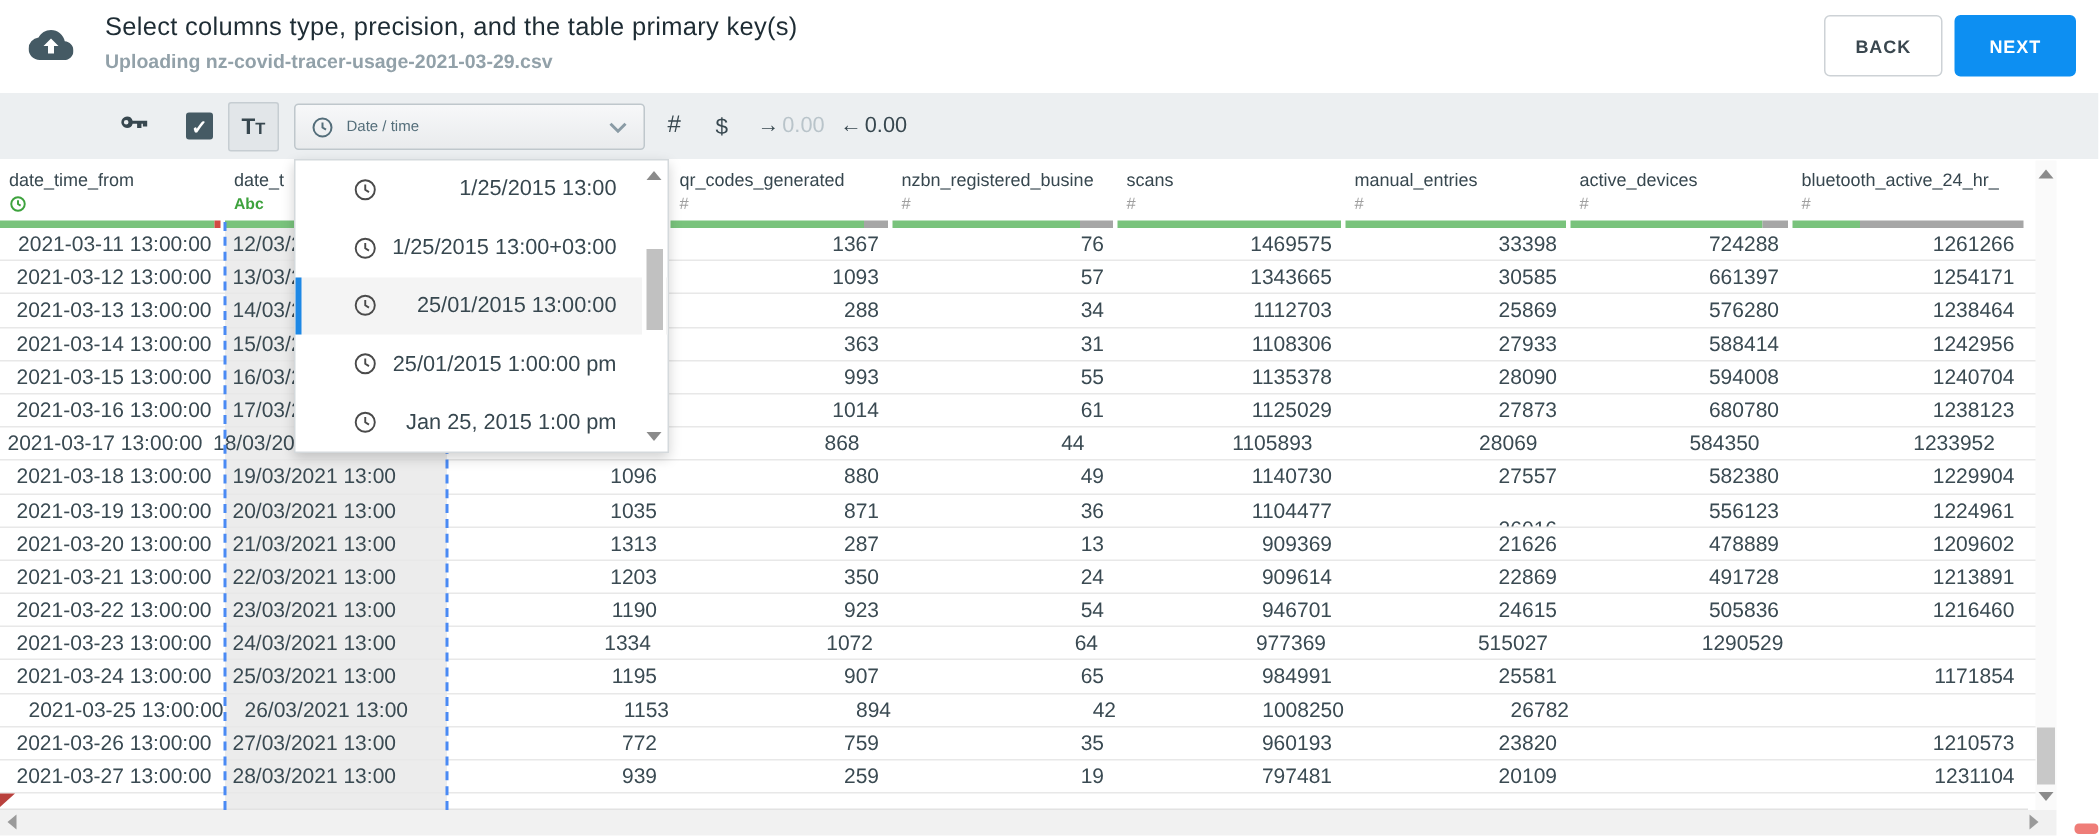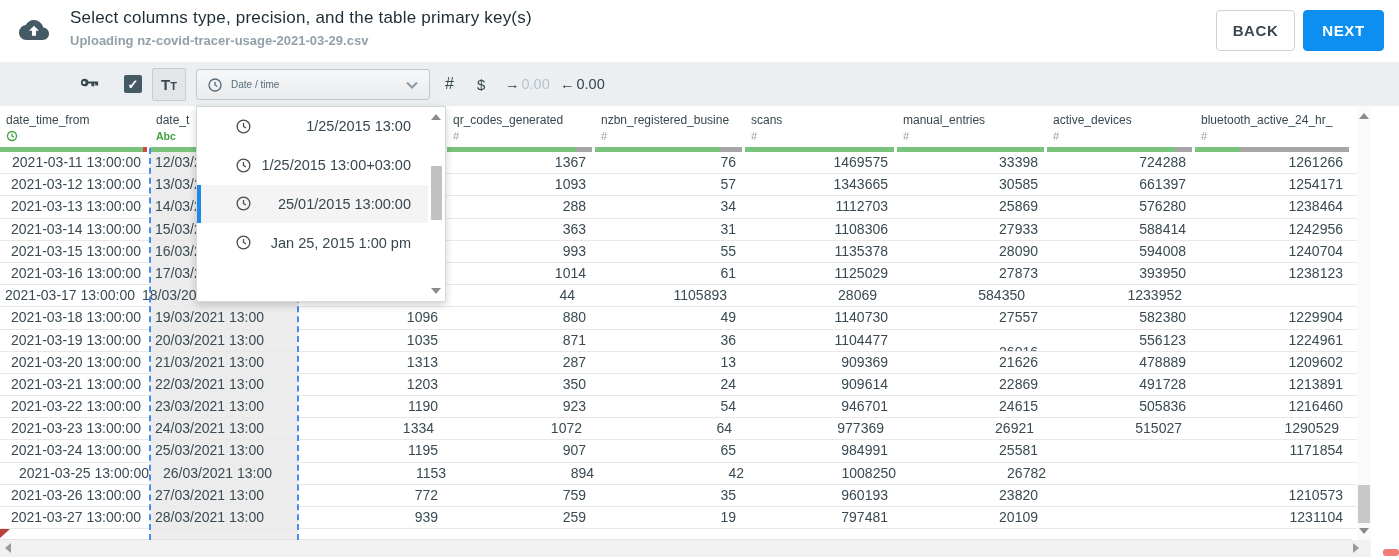--- a/index.html
+++ b/index.html
@@ -7,21 +7,21 @@
               font-family:"Liberation Sans", sans-serif; }
   .app { position:relative; width:1399px; height:560px; background:#fff; }
 
   
   .page-header { position:absolute; top:0; left:0; width:1399px; height:62px; background:#fff; }
   .upload-icon { position:absolute; left:19px; top:17px; }
   .titles { position:absolute; left:70px; top:8px; }
   .page-title { font-size:17px; font-weight:500; color:#1e2c34; letter-spacing:.2px; }
   .subtitle { margin-top:5px; font-size:13px; font-weight:600; color:#92a1a9; }
   .hdr-actions { position:absolute; right:15px; top:10px; display:flex; gap:8px; }
-  .btn { height:41px; border-radius:4px; font-size:15px; font-weight:700; letter-spacing:.6px;
+  .btn { height:41px; border-radius:4px; font-size:12px; font-weight:700; letter-spacing:.6px;
          cursor:pointer; font-family:"Liberation Sans",sans-serif; }
   .btn-back { width:79px; background:#fff; border:1px solid #cdd2d6; color:#3a474f; }
   .btn-next { width:81px; background:#0d8ff2; border:1px solid #0d8ff2; color:#fff; }
 
   
   .toolbar { position:absolute; top:62px; left:0; width:1399px; height:44px; background:#eceff1; }
   .tb-item { position:absolute; top:0; height:44px; display:flex; align-items:center; }
   .key-wrap { left:78px; }
   .cb { left:124px; }
   .checkbox { width:18px; height:18px; background:#455a64; border-radius:2px; color:#fff;
@@ -291,27 +291,28 @@
         <div class="td right" style="width: 157px;">1240704</div>
       </div>
       <div class="tr">
         <div class="td right" style="width: 150px;">2021-03-16 13:00:00</div>
         <div class="td left" style="width: 148px;">17/03/2021 13:00</div>
         <div class="td right" style="width: 149px;"></div>
         <div class="td right" style="width: 148px;">1014</div>
         <div class="td right" style="width: 150px;">61</div>
         <div class="td right" style="width: 152px;">1125029</div>
         <div class="td right" style="width: 150px;">27873</div>
-        <div class="td right" style="width: 148px;">393950</div>
+        <div class="td right" style="width: 148px;">680780</div>
         <div class="td right" style="width: 157px;">1238123</div>
       </div>
       <div class="tr">
         <div class="td right" style="width: 137px;">2021-03-17 13:00:00</div>
         <div class="td left" style="width: 148px;">18/03/2021 13:00</div>
         <div class="td right" style="width: 149px;"></div>
+        <div class="td right" style="width: 148px;">868</div>
         <div class="td right" style="width: 150px;">44</div>
         <div class="td right" style="width: 152px;">1105893</div>
         <div class="td right" style="width: 150px;">28069</div>
         <div class="td right" style="width: 148px;">584350</div>
         <div class="td right" style="width: 157px;">1233952</div>
       </div>
       <div class="tr">
         <div class="td right" style="width: 150px;">2021-03-18 13:00:00</div>
         <div class="td left" style="width: 148px;">19/03/2021 13:00</div>
         <div class="td right" style="width: 149px;">1096</div>
@@ -366,21 +367,20 @@
         <div class="td right" style="width: 148px;">505836</div>
         <div class="td right" style="width: 157px;">1216460</div>
       </div>
       <div class="tr">
         <div class="td right" style="width: 150px;">2021-03-23 13:00:00</div>
         <div class="td left" style="width: 144px;">24/03/2021 13:00</div>
         <div class="td right" style="width: 149px;">1334</div>
         <div class="td right" style="width: 148px;">1072</div>
         <div class="td right" style="width: 150px;">64</div>
         <div class="td right" style="width: 152px;">977369</div>
-        <div class="td right" style="width: 150px;">26921</div>
         <div class="td right" style="width: 148px;">515027</div>
         <div class="td right" style="width: 157px;">1290529</div>
       </div>
       <div class="tr">
         <div class="td right" style="width: 150px;">2021-03-24 13:00:00</div>
         <div class="td left" style="width: 148px;">25/03/2021 13:00</div>
         <div class="td right" style="width: 149px;">1195</div>
         <div class="td right" style="width: 148px;">907</div>
         <div class="td right" style="width: 150px;">65</div>
         <div class="td right" style="width: 152px;">984991</div>
@@ -455,20 +455,29 @@
         </span>
         <span class="dd-label">25/01/2015 13:00:00</span>
       </div>
       <div class="dd-item">
         <span class="dd-icon">
           <svg width="17" height="17" viewBox="0 0 24 24" fill="none" stroke="#4a4a4a" stroke-width="1.8">
             <circle cx="12" cy="12" r="9"></circle>
             <path d="M12 7v5l3.5 2.2"></path>
           </svg>
         </span>
+        <span class="dd-label">25/01/2015 1:00:00 pm</span>
+      </div>
+      <div class="dd-item">
+        <span class="dd-icon">
+          <svg width="17" height="17" viewBox="0 0 24 24" fill="none" stroke="#4a4a4a" stroke-width="1.8">
+            <circle cx="12" cy="12" r="9"></circle>
+            <path d="M12 7v5l3.5 2.2"></path>
+          </svg>
+        </span>
         <span class="dd-label">Jan 25, 2015 1:00 pm</span>
       </div>
       <div class="dd-scroll">
       <div class="dd-up">
           <div class="tri-up"></div>
         </div>
       <div class="dd-thumb"></div>
       <div class="dd-down">
           <div class="tri-down"></div>
         </div>

